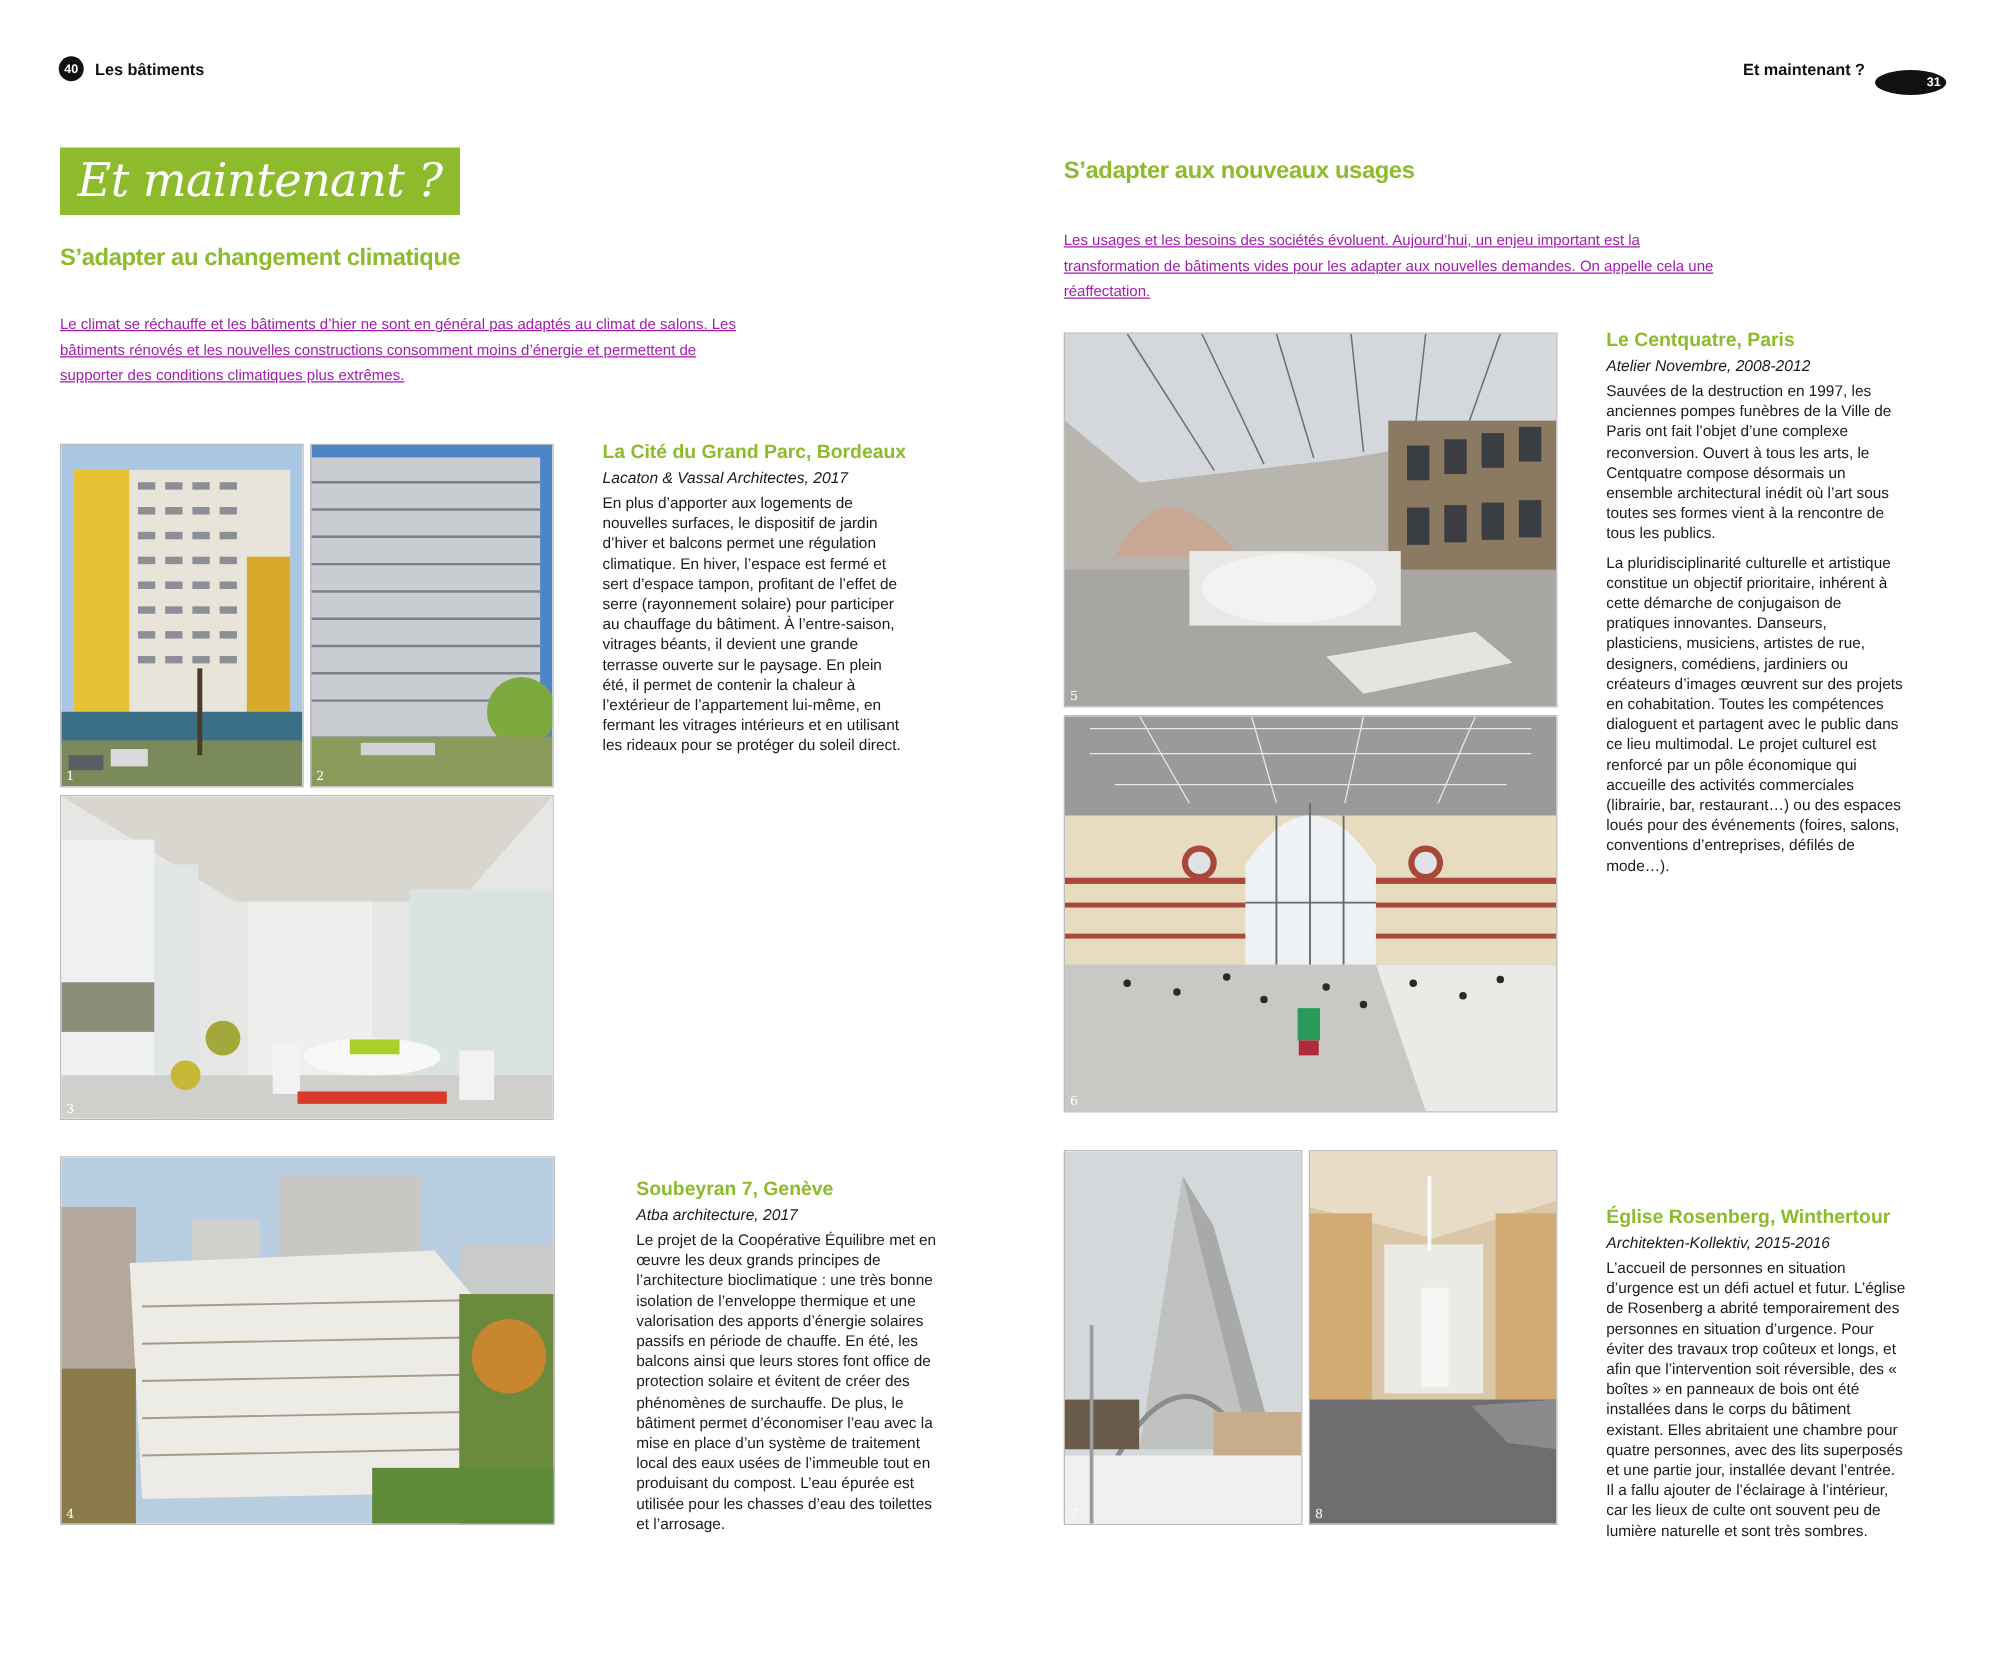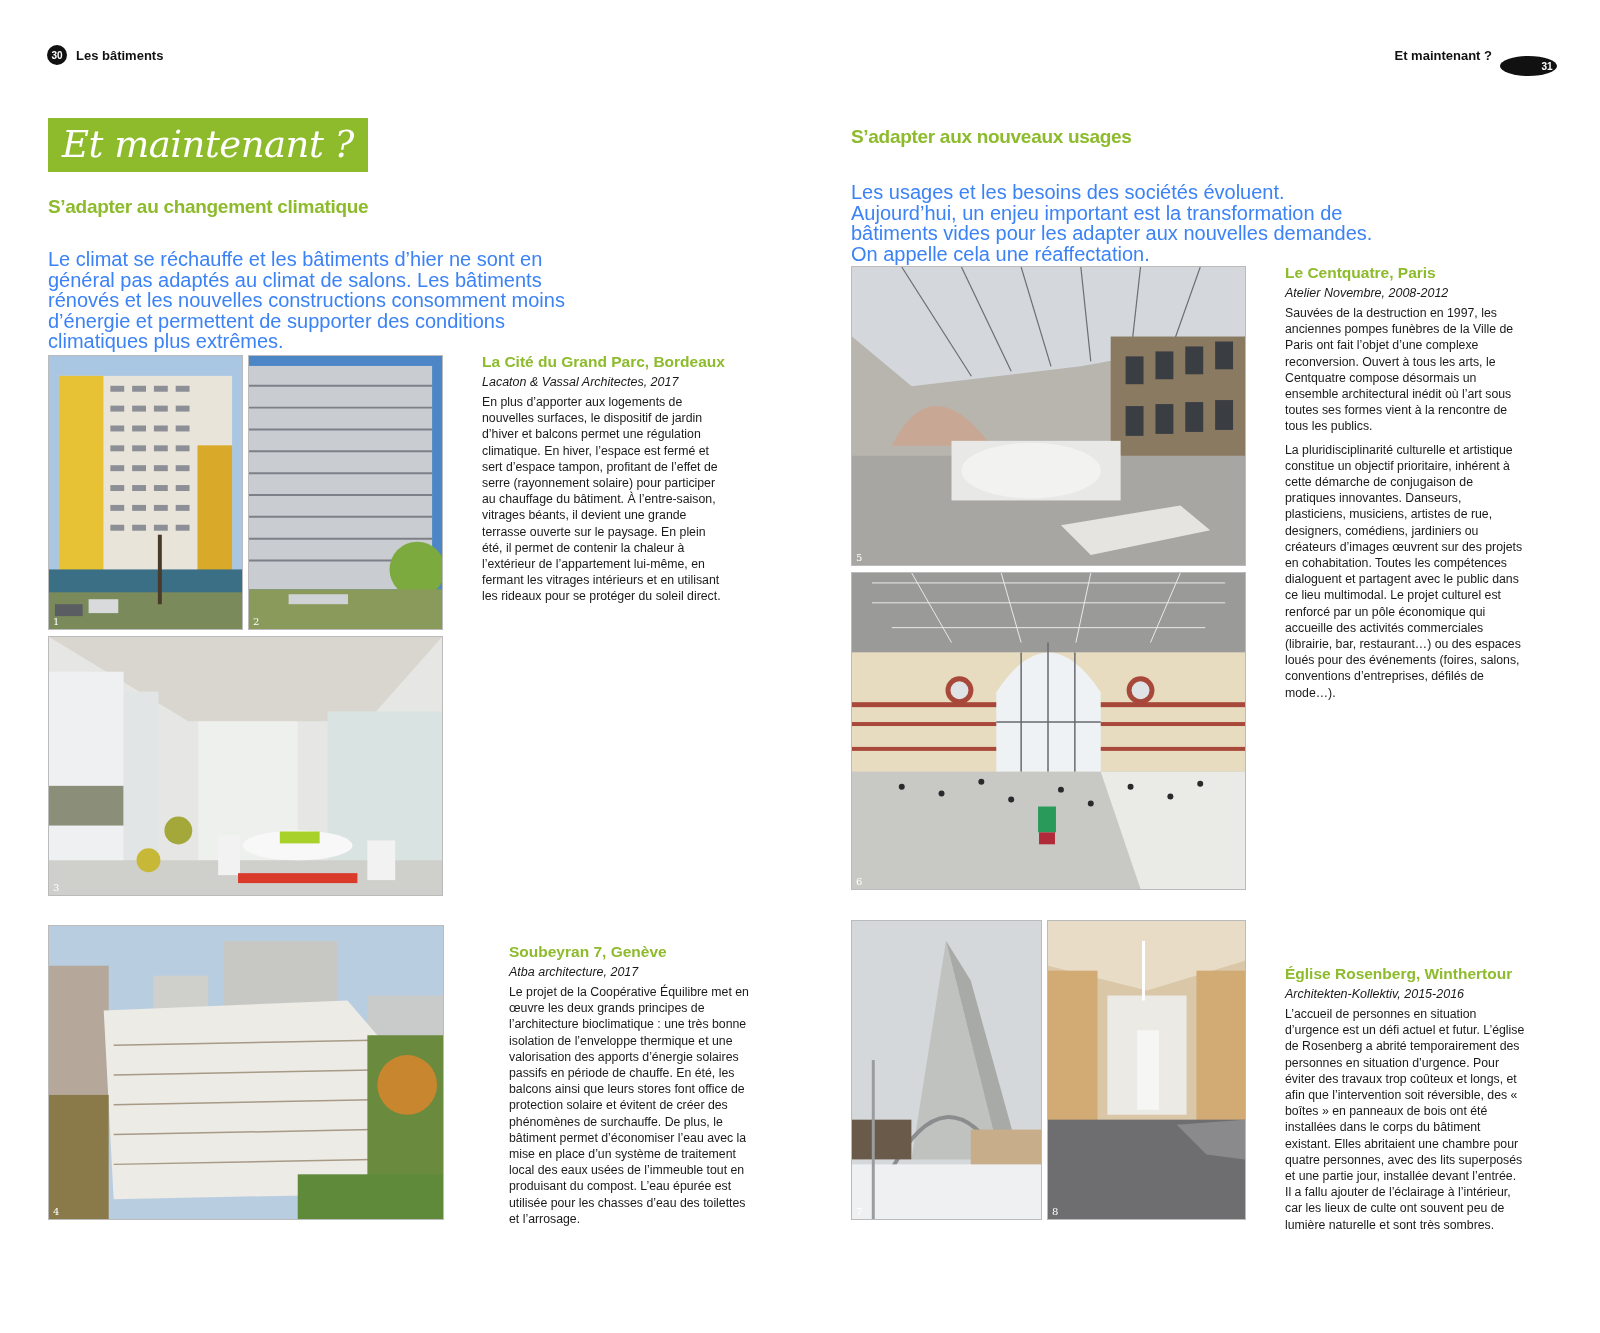--- a/index.html
+++ b/index.html
@@ -5,33 +5,33 @@
   html, body { margin:0; padding:0; background:#fff; }
   body { width:1600px; height:1333px; position:relative; overflow:hidden;
          font-family:"Liberation Sans", sans-serif; color:#1a1a1a; }
   .abs { position:absolute; }
   .pagenum { width:20px; height:20px; border-radius:50%; background:#111; color:#fff;
              font-size:10px; font-weight:bold; display:flex; align-items:center; justify-content:center; }
   .runhead { font-size:13px; font-weight:bold; color:#111; }
   .banner { background:#8dbb2c; color:#fff; font-family:"DejaVu Serif", serif; font-style:italic;
             font-size:37px; padding:0 14px; height:54px; line-height:54px; letter-spacing:-0.5px; }
   .h2 { color:#8dbb2c; font-weight:bold; font-size:19px; letter-spacing:-0.3px; white-space:nowrap; }
-  .intro { font-size:20px; line-height:20.5px; color:#3b82f6; }
+  .intro { font-size:12px; line-height:20.5px; color:#a21caf;text-decoration:underline; }
   .proj-title { color:#8dbb2c; font-weight:bold; font-size:15.5px; white-space:nowrap; }
   .proj-sub { font-style:italic; font-size:12.5px; margin-top:4px; white-space:nowrap; }
   .proj-body { font-size:12.3px; line-height:16.2px; margin-top:5px; }
   .proj-body p { margin:0 0 7px 0; }
   .photo { position:absolute; overflow:hidden; border:1px solid #bbb; box-sizing:border-box; }
   .photo .num { position:absolute; left:4px; bottom:2px; color:#fff; font-size:10px; font-family:"DejaVu Serif", serif; }
   .photo svg { display:block; width:100%; height:100%; }
 </style>
 </head>
 <body>
 
-<div class="abs pagenum" style="left:47px;top:45px;">30</div>
+<div class="abs pagenum" style="left:47px;top:45px;">40</div>
 <div class="abs runhead" style="left:76px;top:48px;">Les bâtiments</div>
 <div class="abs runhead" style="right:108px;top:48px;">Et maintenant ?</div>
 <div class="abs pagenum" style="left:1500px;top:56px;padding-left:37px;">31</div>
 
 <div class="abs banner" style="left:48px;top:118px;">Et maintenant ?</div>
 <div class="abs h2" style="left:48px;top:196px;">S’adapter au changement climatique</div>
 <div class="abs intro" style="left:48px;top:249px;width:560px;">Le climat se réchauffe et les bâtiments d’hier ne sont en général pas adaptés au climat de salons. Les bâtiments rénovés et les nouvelles constructions consomment moins d’énergie et permettent de supporter des conditions climatiques plus extrêmes.</div>
 
 <div class="photo" style="left:48px;top:355px;width:195px;height:275px;">
   <svg viewBox="0 0 195 275" preserveAspectRatio="none">

